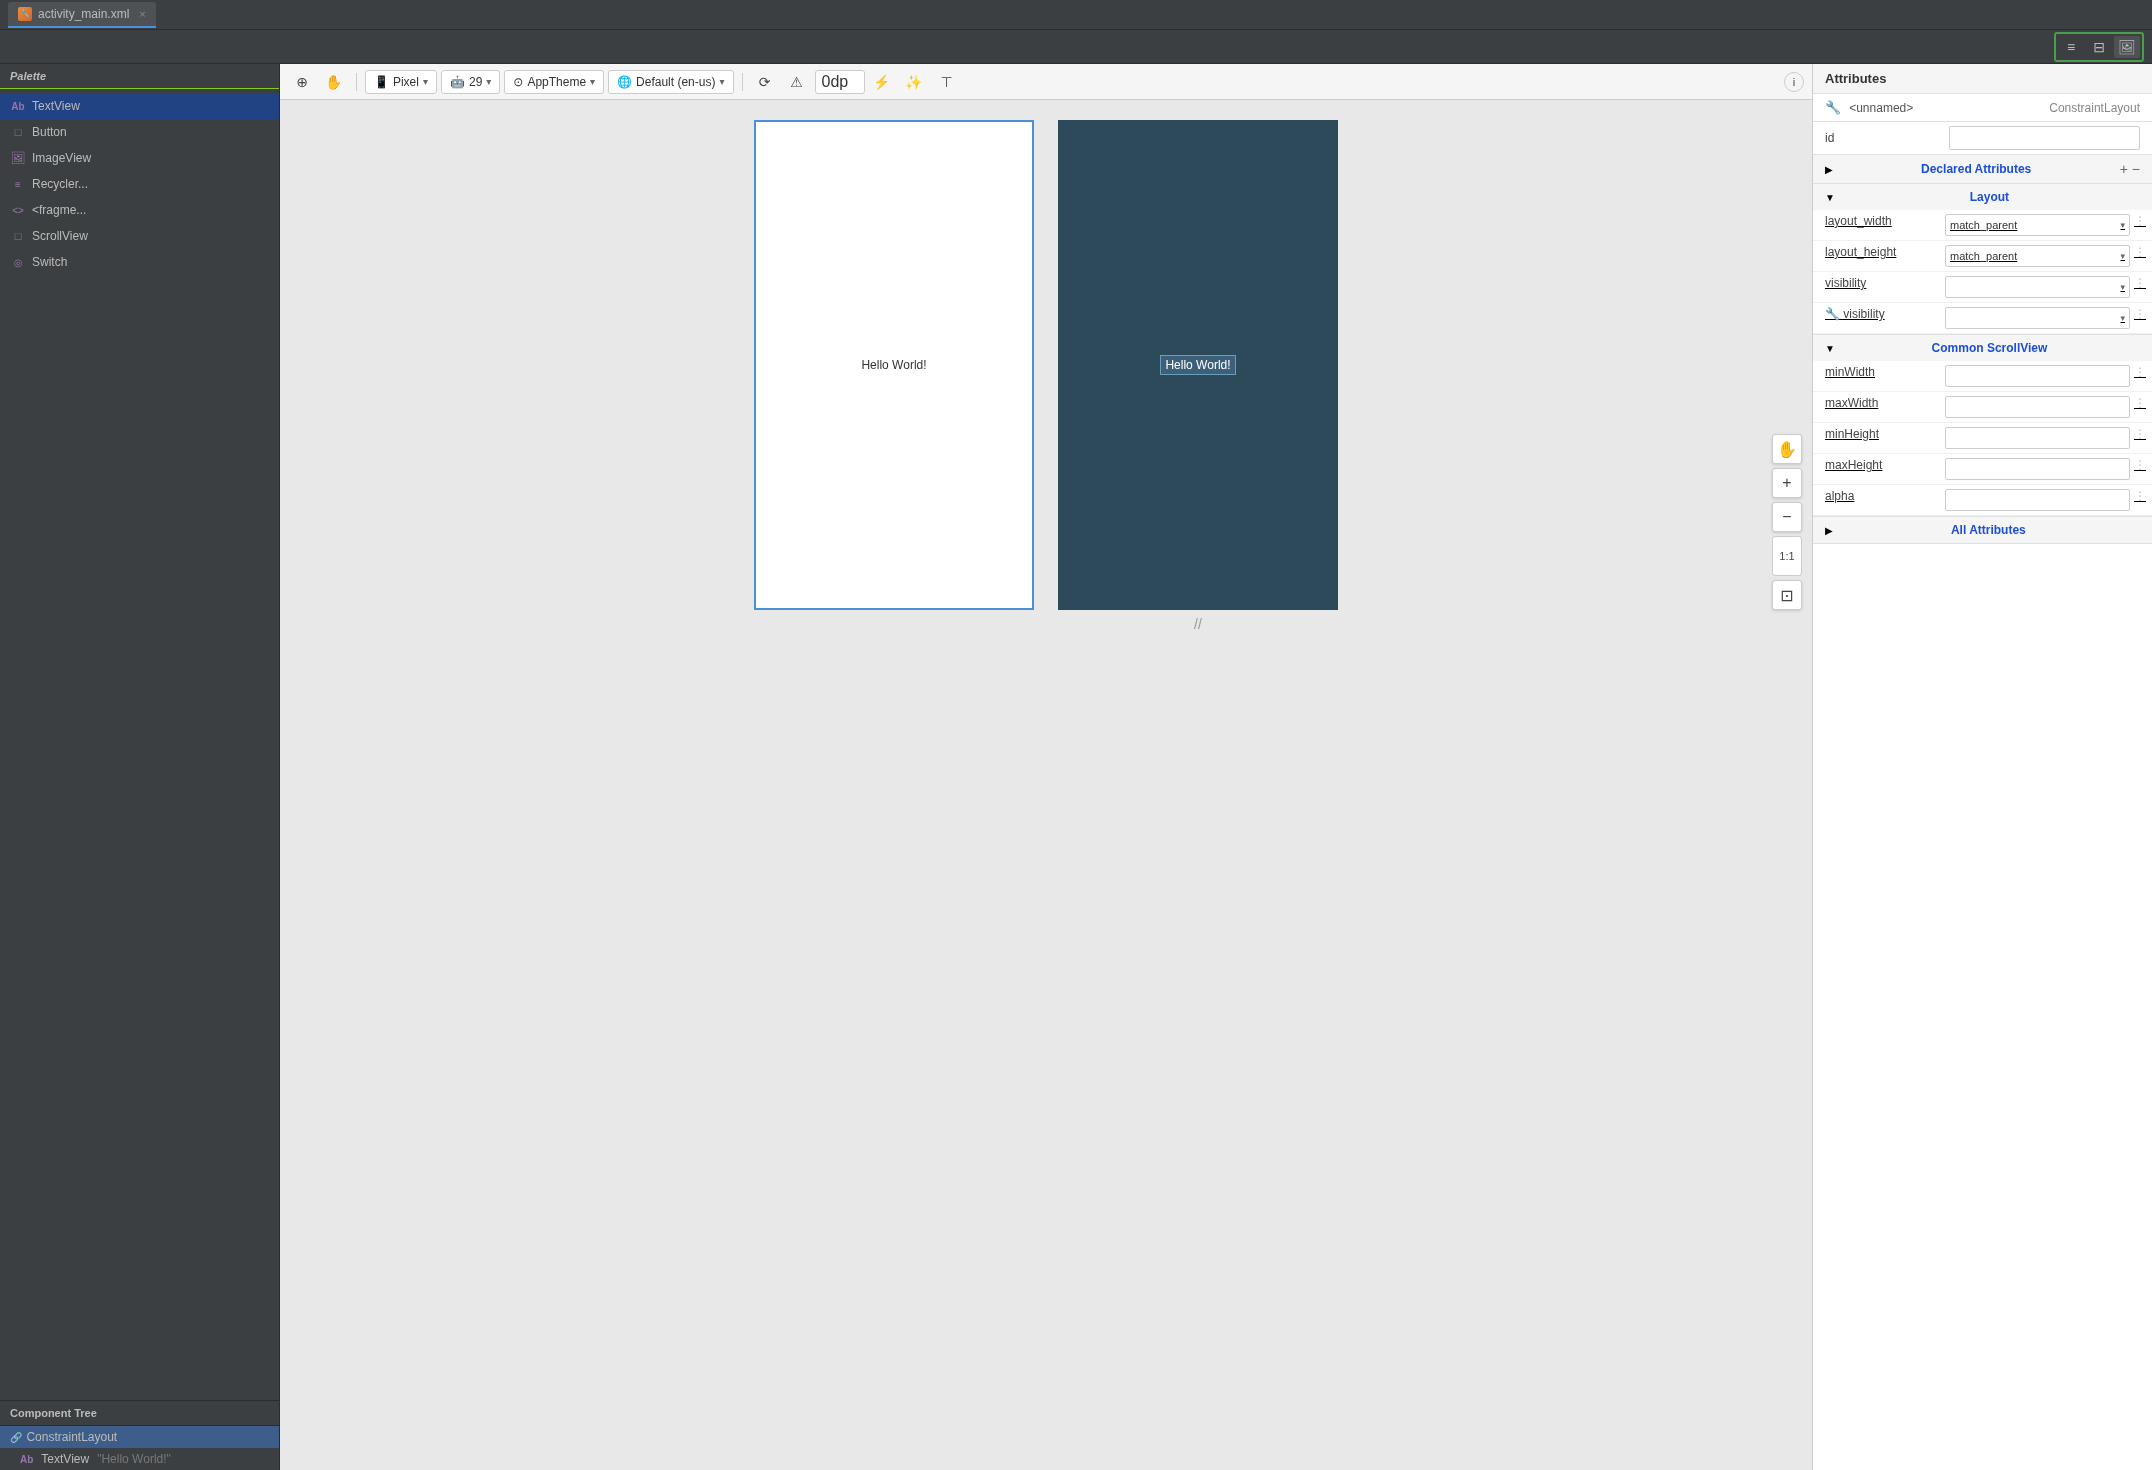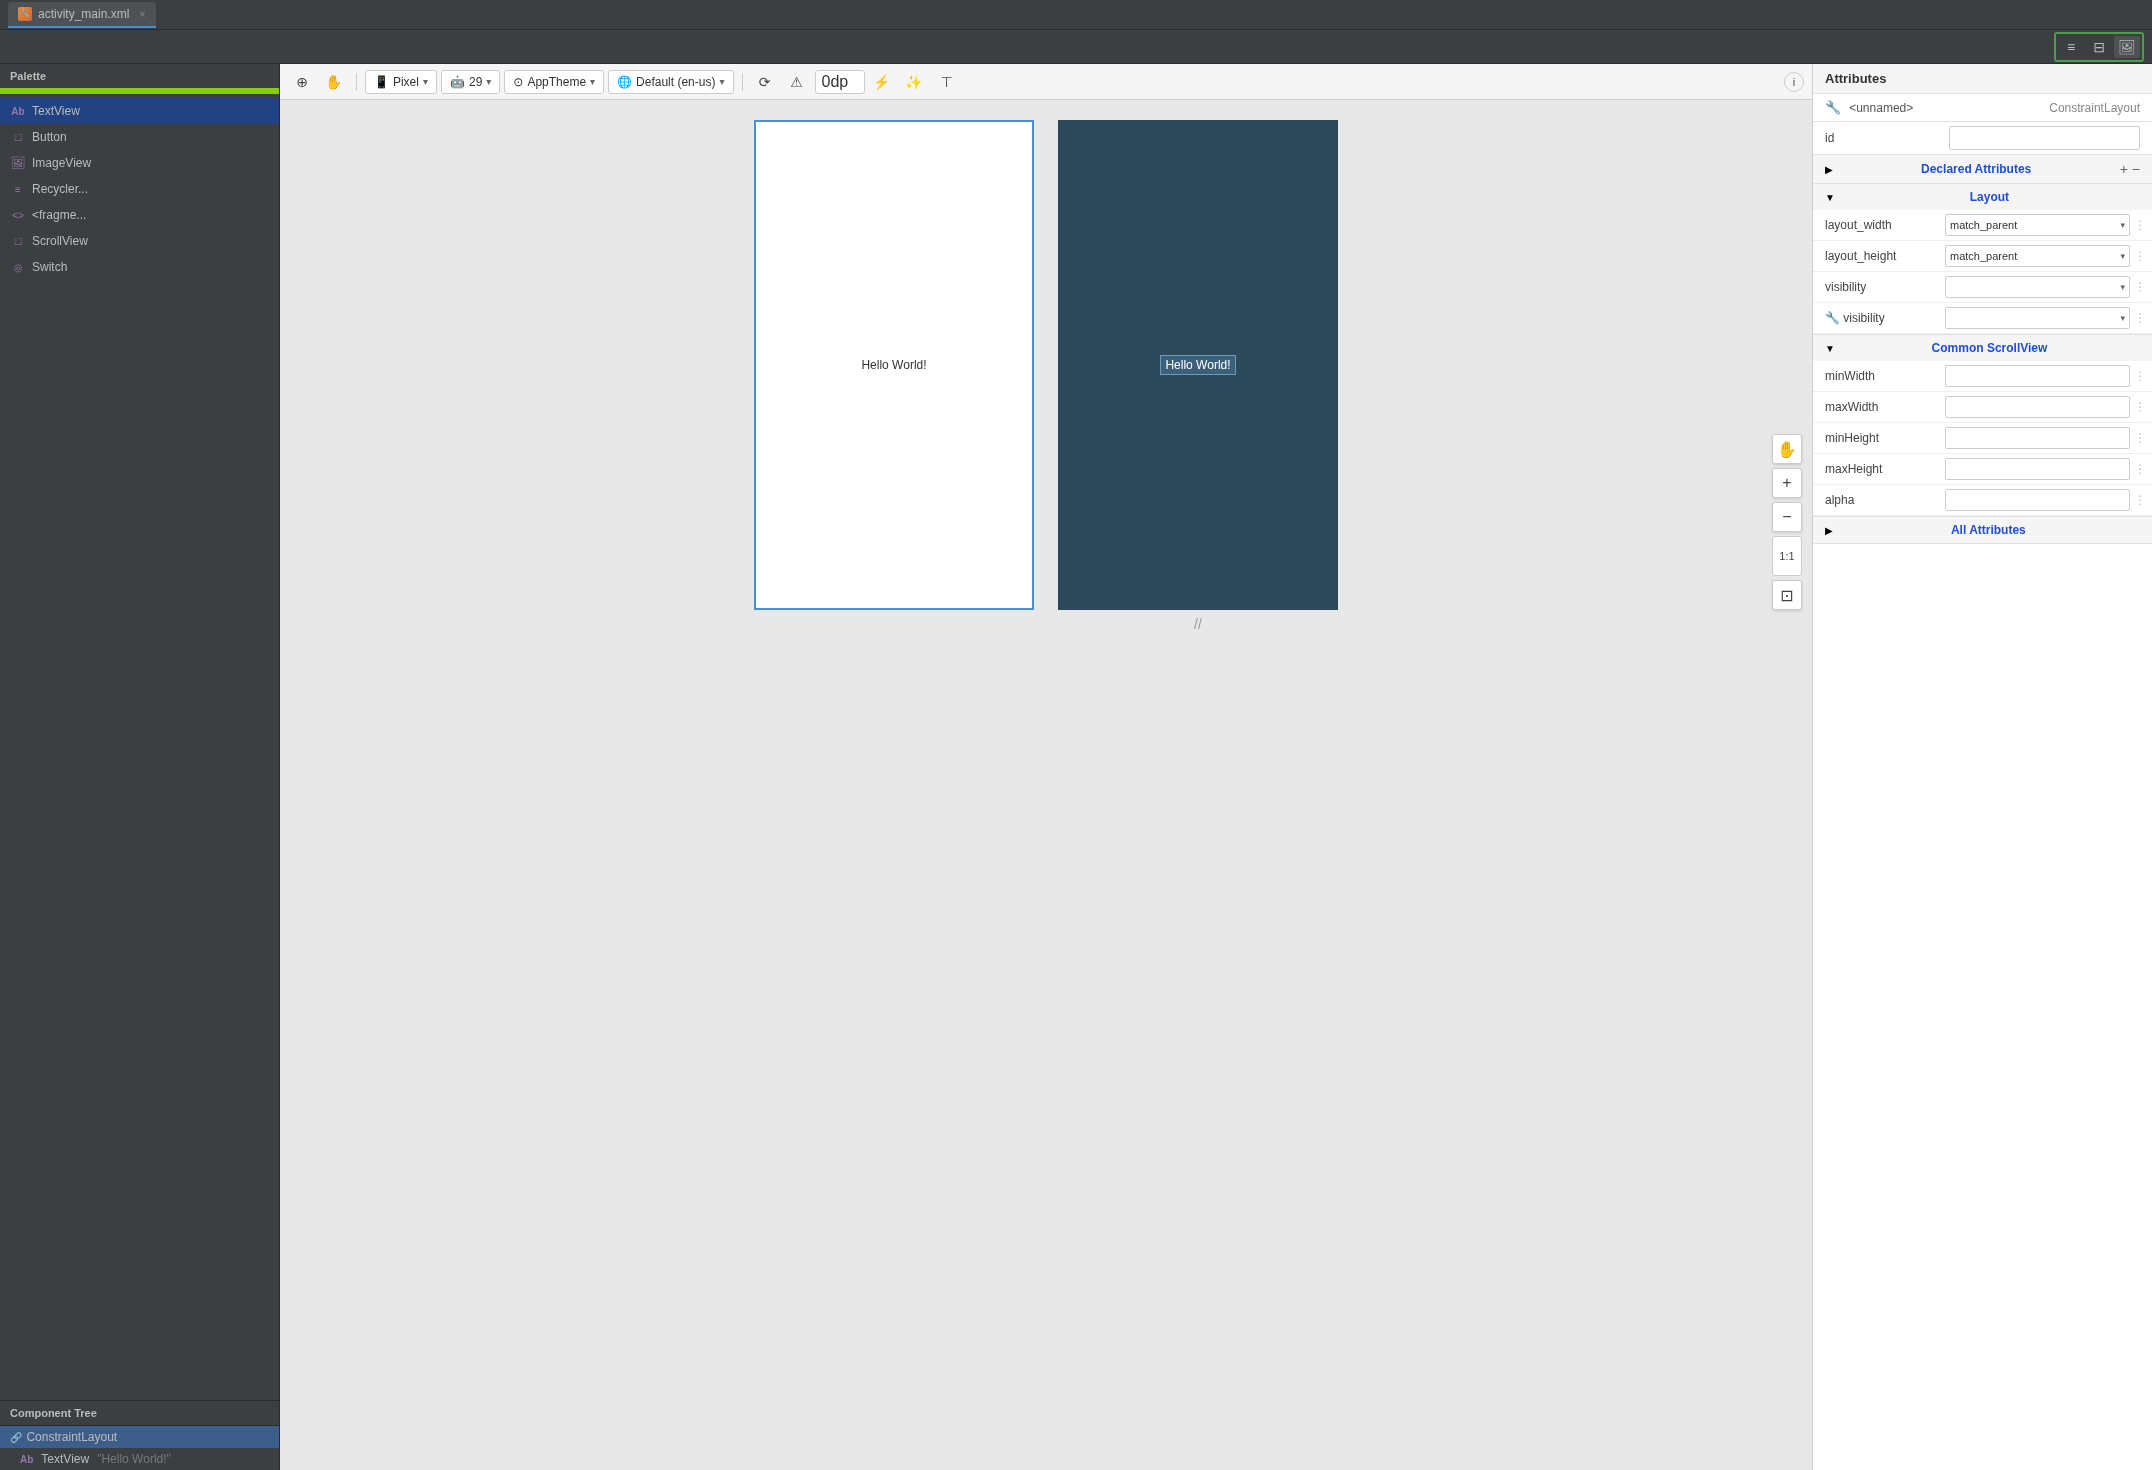--- a/index.html
+++ b/index.html
@@ -92,21 +92,22 @@
       display: flex;
       flex-direction: column;
       flex-shrink: 0;
     }
     .palette-header {
       padding: 6px 10px;
       color: #bbb;
       font-size: 11px;
       font-weight: bold;
       background: #3c3f41;
-      border-bottom: 6px solid #84cc16;
+      border-bottom: 1px solid #84cc16;
+      font-style: italic;
     }
     .palette-content {
       display: flex;
       flex: 1;
       overflow: hidden;
     }
     .palette-categories {
       width: 100px;
       border-right: 1px solid #2b2b2b;
       overflow-y: auto;
@@ -393,24 +394,25 @@
       text-align: center;
     }
     .section-actions {
       display: flex;
       gap: 4px;
       color: #666;
       font-size: 14px;
     }
     .attr-row {
       display: flex;
-      align-items: center;
+      align-items: flex-start;
       padding: 4px 12px;
       border-bottom: 1px solid #f0f0f0;
       min-height: 28px;
+      text-decoration: underline;
     }
     .attr-value-input {
       flex: 1;
       height: 22px;
       border: 1px solid #ccc;
       border-radius: 2px;
       padding: 2px 4px;
       font-size: 11px;
       background: white;
     }

